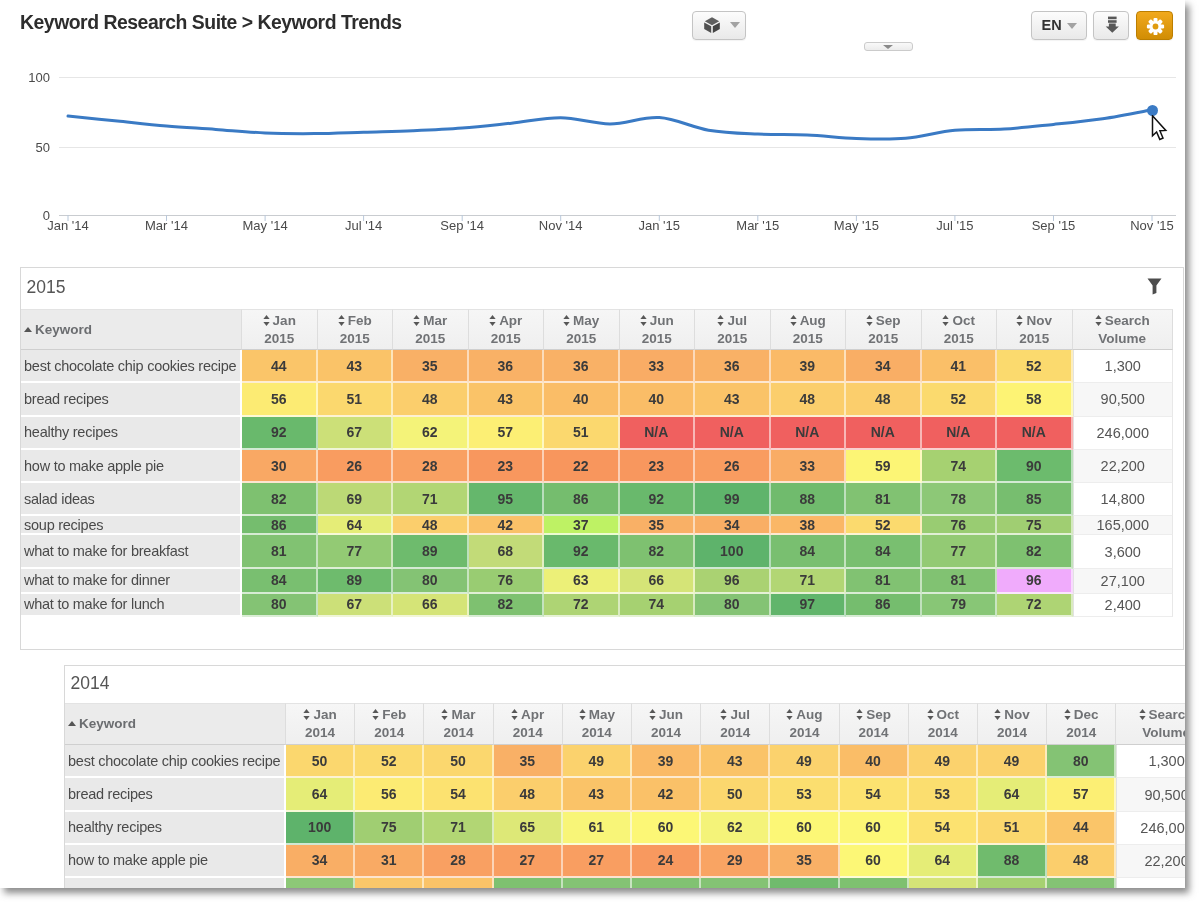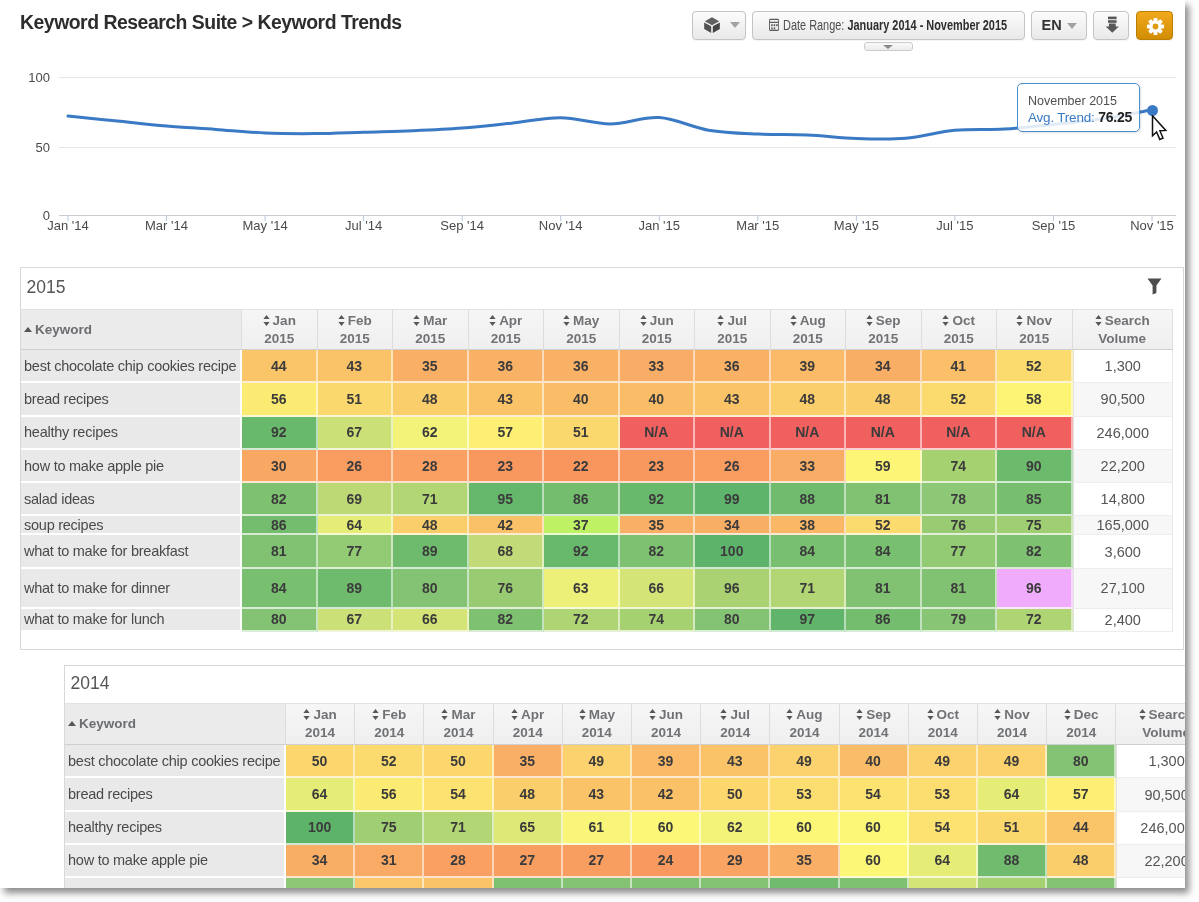--- a/index.html
+++ b/index.html
@@ -76,53 +76,39 @@
       <text x="1053.5" y="230" text-anchor="middle" class="xl">Sep '15</text>
       <text x="1152.0" y="230" text-anchor="middle" class="xl">Nov '15</text>
 <path d="M68.0,116.1C76.2,116.9 100.9,119.3 117.3,121.0C133.7,122.7 150.1,124.6 166.5,126.0C182.9,127.4 199.4,128.2 215.8,129.4C232.2,130.6 248.7,132.3 265.1,133.0C281.5,133.7 298.0,133.7 314.4,133.6C330.8,133.5 347.2,132.7 363.6,132.2C380.0,131.7 396.5,131.5 412.9,130.8C429.3,130.1 445.8,129.4 462.2,128.1C478.6,126.8 495.1,124.9 511.5,123.2C527.9,121.5 544.3,117.6 560.7,117.7C577.1,117.8 593.6,123.9 610.0,123.9C626.4,123.9 642.9,116.5 659.3,117.6C675.7,118.6 692.1,127.4 708.5,130.2C724.9,132.9 741.4,133.3 757.8,134.1C774.2,134.9 790.7,134.3 807.1,135.0C823.5,135.7 840.0,137.9 856.4,138.5C872.8,139.1 889.2,139.7 905.6,138.3C922.0,136.9 938.5,131.8 954.9,130.3C971.3,128.8 987.8,130.1 1004.2,129.1C1020.6,128.1 1037.1,126.1 1053.5,124.4C1069.9,122.7 1086.3,121.1 1102.7,118.7C1119.1,116.3 1143.8,111.3 1152.0,109.8" fill="none" stroke="#3a7ac4" stroke-width="3" stroke-linejoin="round" stroke-linecap="round"></path>
 </svg>
 <div class="title">Keyword Research Suite &gt; Keyword Trends</div>
 <div class="btn" style="left:692px; width:54px; padding:4px 0 0 10px;"><svg width="18" height="18" viewBox="0 0 18 18">
 <path d="M9 1.2 L16.2 5.2 L9 9.2 L1.8 5.2 Z" fill="#5f5f5f"></path>
 <path d="M1.2 6.4 L8.2 10.3 L8.2 17 L1.2 13 Z" fill="#515151"></path>
 <path d="M16.8 6.4 L9.8 10.3 L9.8 17 L16.8 13 Z" fill="#454545"></path>
 </svg><span class="caret" style="margin-left:9px; vertical-align:6px;"></span></div>
-<div class="btn" style="left:751.5px; width:273px; font-size:14px; color:#4e4e4e; padding:5px 0 0 16px; white-space:nowrap;">
-<span style="display:inline-block; transform:scaleX(0.78); transform-origin:left; white-space:nowrap;"><span style="vertical-align:-1px; display:inline-block; margin-right:5px;"><svg width="13" height="13" viewBox="0 0 13 13">
-<rect x="0.6" y="1.4" width="11.8" height="11" rx="1.2" fill="none" stroke="#5a5a5a" stroke-width="1.2"></rect>
-<line x1="0.6" y1="4.4" x2="12.4" y2="4.4" stroke="#5a5a5a" stroke-width="1.1"></line>
-<rect x="2.8" y="6.2" width="2" height="2" fill="#5a5a5a"></rect>
-<rect x="6" y="6.2" width="2" height="2" fill="#5a5a5a"></rect>
-<rect x="9.2" y="6.2" width="2" height="2" fill="#5a5a5a"></rect>
-<rect x="2.8" y="9.4" width="2" height="2" fill="#5a5a5a"></rect>
-<rect x="6" y="9.4" width="2" height="2" fill="#5a5a5a"></rect>
-</svg></span>Date Range: <b style="color:#2e2e2e;">January 2014 - November 2015</b></span></div>
 <div class="btn" style="left:1030.5px; width:56px; font-size:14.5px; font-weight:bold; color:#333; padding:5px 0 0 10px;">EN <span class="caret" style="margin-left:1px; vertical-align:1px;"></span></div>
 <div class="btn" style="left:1092.5px; width:36px; padding:4px 0 0 10px;"><svg width="16" height="18" viewBox="0 0 16 18">
 <rect x="4" y="0.6" width="8.6" height="2.6" fill="#585858"></rect>
 <rect x="4" y="4.2" width="8.6" height="2.6" fill="#585858"></rect>
 <path d="M4.9 7.4 H11.7 V10.4 H14.9 L8.3 16.8 L1.7 10.4 H4.9 Z" fill="#585858"></path>
 </svg></div>
 <div class="btn" style="left:1135.5px; width:37px; padding:0; background:linear-gradient(#f1a91d,#d18d04); border-color:#bc7e00;"><svg width="37" height="29" viewBox="0 0 37 29">
         <g transform="translate(18.5,14.5)">
 <g fill="#fff">
             <rect x="-2" y="-8.6" width="4" height="17.2" rx="1.2" transform="rotate(0)"></rect>
             <rect x="-2" y="-8.6" width="4" height="17.2" rx="1.2" transform="rotate(45)"></rect>
             <rect x="-2" y="-8.6" width="4" height="17.2" rx="1.2" transform="rotate(90)"></rect>
             <rect x="-2" y="-8.6" width="4" height="17.2" rx="1.2" transform="rotate(135)"></rect>
             <circle r="5.6"></circle>
           </g>
 <circle r="2.9" fill="#e09c10"></circle>
         </g>
       </svg></div>
 <div class="tab"><span class="caret"></span></div>
-<div class="tooltip">
-      <div class="tt1">November 2015</div>
-      <div class="tt2">Avg. Trend: <b>76.25</b></div>
-    </div>
 <div class="dot"></div>
 <svg class="cursor" width="22" height="30" viewBox="0 0 22 30">
 <path d="M1.5,0.8 L1.5,20.8 L5.6,17.0 L8.8,24.4 L12.0,23.0 L8.9,15.8 L14.8,15.4 Z" fill="#fff" stroke="#111" stroke-width="1.5"></path>
 </svg>
 <div class="panel" style="top:267px; height:383.3px;">
   <div class="ptitle" style="padding-top:9px; height:41px;">2015</div>
   <span class="pfilter" style="top:10px;"><svg width="15" height="17" viewBox="0 0 15 17">
 <path d="M0.5 0.5 H14.5 L9.4 7.6 V14.9 L5.6 16.6 V7.6 Z" fill="#4d4d4d"></path>
 </svg></span>
   <table class="hm" style="width:1152.0px">
@@ -293,21 +279,21 @@
             <td class="hc" style="background:#c2db78">68</td>
             <td class="hc" style="background:#69b96c">92</td>
             <td class="hc" style="background:#7ec170">82</td>
             <td class="hc" style="background:#5eb36b">100</td>
             <td class="hc" style="background:#79bf70">84</td>
             <td class="hc" style="background:#79bf70">84</td>
             <td class="hc" style="background:#93ca74">77</td>
             <td class="hc" style="background:#7ec170">82</td>
             <td class="sv" style="background:#fff">3,600</td>
           </tr>
-          <tr style="height:40px">
+          <tr style="height:25px">
             <td class="kw">what to make for dinner</td>
             <td class="hc" style="background:#79bf70">84</td>
             <td class="hc" style="background:#6ebb6d">89</td>
             <td class="hc" style="background:#84c374">80</td>
             <td class="hc" style="background:#99cc72">76</td>
             <td class="hc" style="background:#ecf078">63</td>
             <td class="hc" style="background:#d5e477">66</td>
             <td class="hc" style="background:#aad272">96</td>
             <td class="hc" style="background:#b2d674">71</td>
             <td class="hc" style="background:#81c272">81</td>

